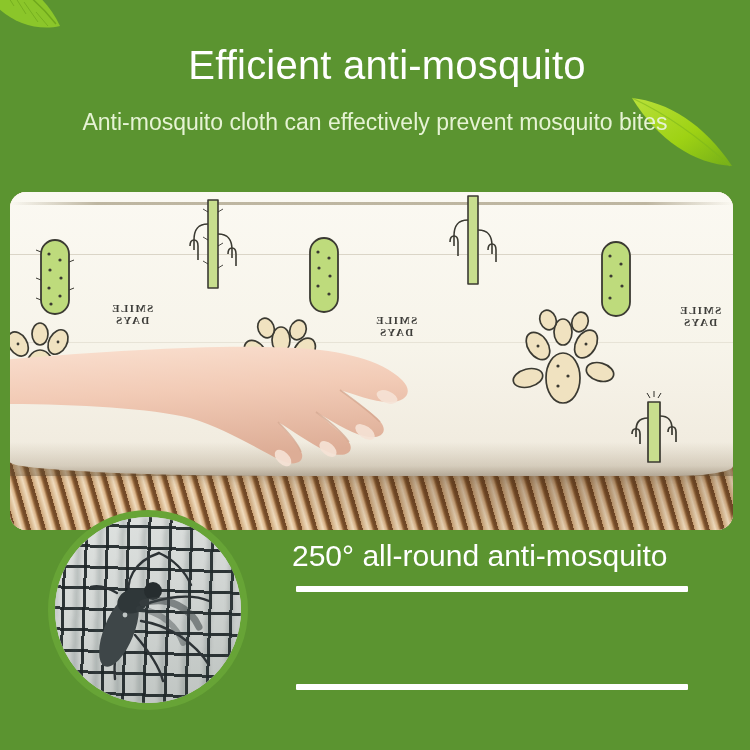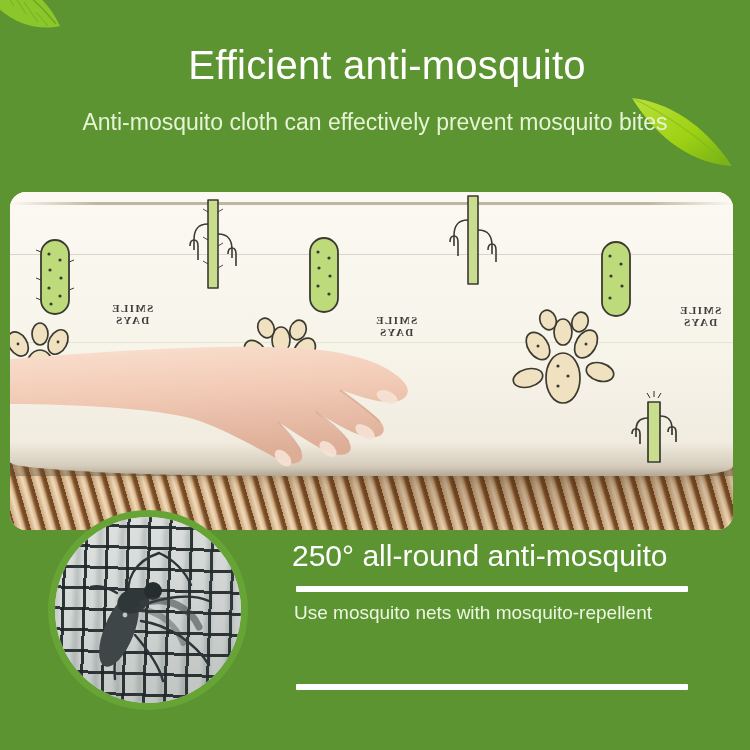--- a/index.html
+++ b/index.html
@@ -388,17 +388,16 @@
       <circle cx="80" cy="52" r="9" fill="#262d2f"></circle>
       <path d="M70 64 C 96 56, 118 70, 126 88" stroke="#3a4244" stroke-width="7" fill="none" opacity=".55" stroke-linecap="round"></path>
       <path d="M66 70 C 88 72, 104 88, 110 104" stroke="#3a4244" stroke-width="6" fill="none" opacity=".4" stroke-linecap="round"></path>
       <circle cx="52" cy="76" r="2.4" fill="#dfe3e2" opacity=".8"></circle>
     </svg>
   </div>
 
   <div class="sec-title">250° all-round anti-mosquito</div>
   <div class="rule rule-top"></div>
   <div class="sec-body">
-    <div>Use mosquito nets with mosquito-repellent</div>
   </div>
   <div class="rule rule-bottom"></div>
 
 </div>
 
 </body></html>

